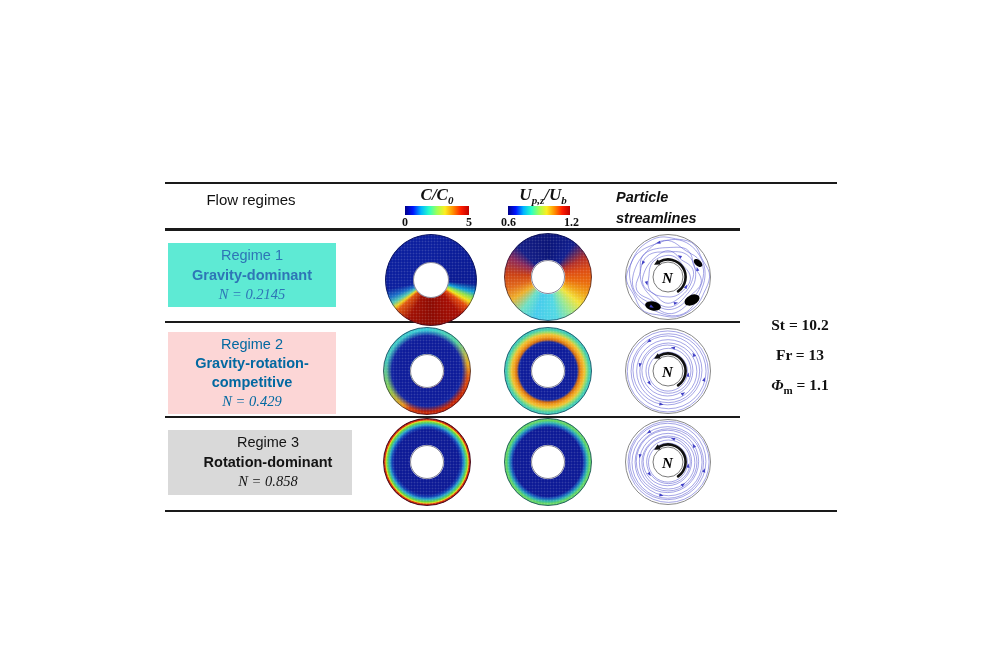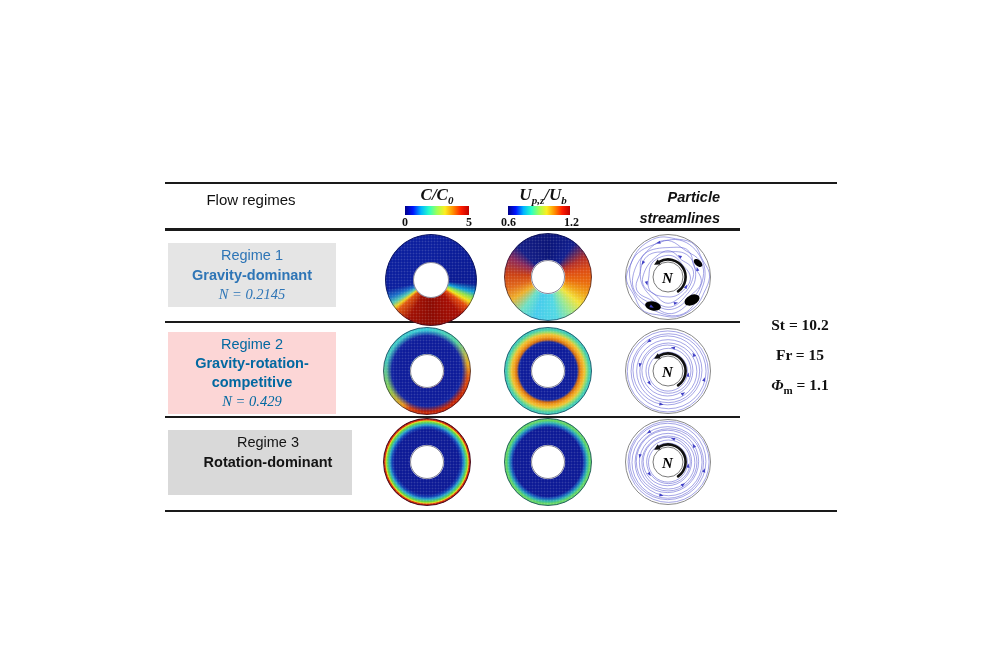--- a/index.html
+++ b/index.html
@@ -10,28 +10,28 @@
   
   .hdr-flow{position:absolute;left:165px;top:190px;width:172px;height:19px;
             font-size:15px;line-height:19px;text-align:center;}
   .mathhead{position:absolute;height:20px;font-family:"Liberation Serif",serif;
             font-weight:bold;font-style:italic;font-size:17px;line-height:20px;text-align:center;}
   .mathhead sub{font-size:11px;font-style:italic;}
   .cbar{position:absolute;height:9px;
         background:linear-gradient(to right,#000089,#0013ff,#00b4ff,#27ffc8,#a2ff54,#fcee21,#ff9000,#ff1e00,#bf0000);}
   .cbar-labels{position:absolute;display:flex;justify-content:space-between;
                font-family:"Liberation Serif",serif;font-weight:bold;font-size:12px;line-height:13px;}
-  .hdr-stream{position:absolute;left:616px;top:187px;width:104px;text-align:right;
+  .hdr-stream{position:absolute;left:616px;top:187px;width:104px;text-align:left;
               font-weight:bold;font-style:italic;font-size:14.5px;line-height:21px;}
 
   
   .rbox{position:absolute;left:168px;width:168px;text-align:center;font-size:14.5px;}
   .rbox .nm{font-weight:bold;}
   .rbox .nv{font-family:"Liberation Serif",serif;font-style:italic;}
-  .rbox1{top:243px;height:61px;background:#e5e5e5;color:#2e75b6;padding-top:3px;line-height:19.5px;}
+  .rbox1{top:243px;height:61px;background:#5eead4;color:#2e75b6;padding-top:3px;line-height:19.5px;}
   .rbox2{top:332px;height:79px;background:#fcd6d6;color:#0369a1;padding-top:3px;line-height:19px;}
   .rbox3{top:430px;height:62px;background:#d9d9d9;color:#141414;padding-top:3px;line-height:19.5px;padding-left:16px;}
 
   
   .annulus{position:absolute;}
   .annulus .layer{position:absolute;inset:0;border-radius:50%;
     -webkit-mask:radial-gradient(closest-side,transparent 0 38%,#000 40%);
             mask:radial-gradient(closest-side,transparent 0 38%,#000 40%);}
   .annulus .speckle{background-image:radial-gradient(rgba(255,255,255,.3) .6px,transparent 1.2px);
                     background-size:3px 3px;opacity:.5;}
@@ -116,20 +116,21 @@
     <div class="nv">N = 0.2145</div>
   </div>
   <div class="rbox rbox2">
     <div>Regime 2</div>
     <div class="nm">Gravity-rotation-competitive</div>
     <div class="nv">N = 0.429</div>
   </div>
   <div class="rbox rbox3">
     <div>Regime 3</div>
     <div class="nm">Rotation-dominant</div>
+    <div class="nv">N = 0.858</div>
   </div>
 
   <div class="annulus" style="left:385px;top:234px;width:92px;height:92px;">
     <div class="layer p-r1c1"></div>
     <div class="layer speckle"></div>
     <div class="edge"></div>
     <div class="hole"></div>
   </div>
   <div class="annulus" style="left:504px;top:233px;width:88px;height:88px;">
     <div class="layer p-r1c2"></div>
@@ -244,17 +245,17 @@
         <path d="M2.6,0 L-1.6,1.6 L-1.6,-1.6 Z" class="arrowdot" transform="translate(36.1,8.7) rotate(-76)"></path>
       </g>
     <circle class="inner" r="15"></circle>
     <path class="arrowline" d="M 10.04 14.34 A 17.5 17.5 0 0 0 -8.75 -15.16"></path>
     <path class="arrowhead" d="M -13.95 -12.16 L -7.25 -12.56 L -10.25 -17.76 Z"></path>
     <text class="nlabel" x="-6" y="5.5">N</text>
   </svg>
 
   <div class="params">
     <div>St = 10.2</div>
-    <div>Fr = 15</div>
+    <div>Fr = 13</div>
     <div><i>Φ</i><sub>m</sub><span> = 1.1</span></div>
   </div>
 
 </div>
 
 </body></html>

